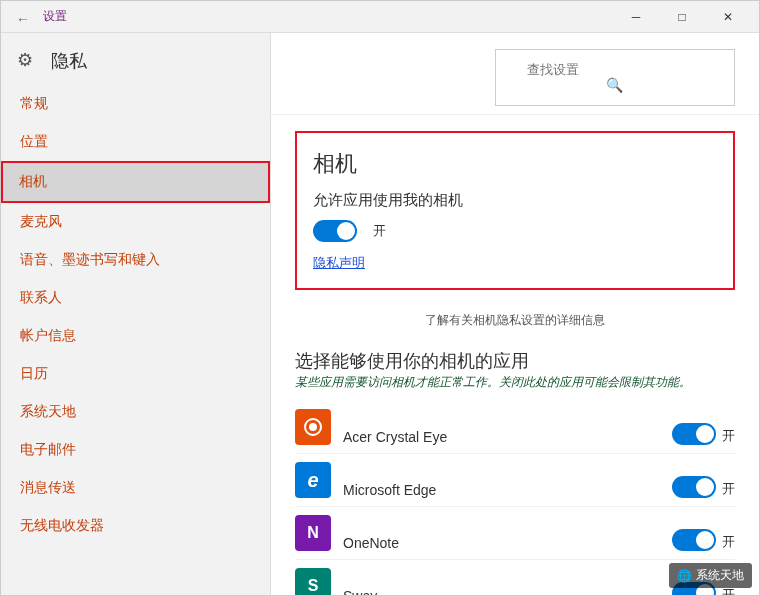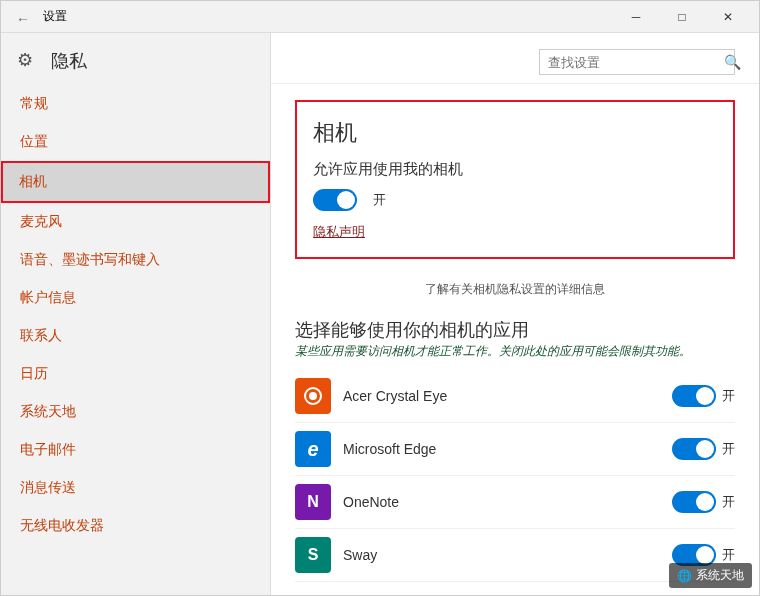--- a/index.html
+++ b/index.html
@@ -37,21 +37,21 @@
       display: flex;
       align-items: center;
       justify-content: center;
       cursor: pointer;
       color: #666;
       font-size: 14px;
     }
 
     .title-bar-title {
       font-size: 12px;
-      color: #000000;
+      color: #701a75;
       margin-left: 6px;
       flex: 1;
     }
 
     .title-bar-controls {
       display: flex;
       gap: 0;
     }
 
     .title-bar-btn {
@@ -133,22 +133,23 @@
       align-items: center;
       justify-content: space-between;
       border-bottom: 1px solid #eee;
     }
 
     .search-box {
       display: flex;
       align-items: center;
       border: 1px solid #ccc;
       background: #fff;
-      padding: 4px 8px;
-      width: 196px;
+      padding: 12px 8px;
+      width: 240px;
+      flex-direction: column;
     }
 
     .search-input {
       border: none;
       outline: none;
       font-size: 13px;
       flex: 1;
       background: transparent;
       font-family: "Microsoft YaHei", sans-serif;
     }
@@ -180,21 +181,21 @@
 
     .toggle-row {
       display: flex;
       align-items: center;
       gap: 10px;
       margin-bottom: 12px;
     }
 
     .privacy-link {
       font-size: 13px;
-      color: #7f1d1d;
+      color: #1d4ed8;
       text-decoration: underline;
       cursor: pointer;
     }
 
     
     .detail-link {
       font-size: 12px;
       color: #555;
       padding: 6px 24px 12px 24px;
       text-align: center;
@@ -214,21 +215,21 @@
     .apps-desc {
       font-size: 12px;
       color: #14532d;
       margin-bottom: 10px;
       line-height: 1.5;
       font-style: italic;
     }
 
     .app-row {
       display: flex;
-      align-items: center;
+      align-items: flex-end;
       padding: 8px 0;
       border-bottom: 1px solid #f0f0f0;
     }
 
     .app-icon {
       width: 36px;
       height: 36px;
       border-radius: 4px;
       flex-shrink: 0;
       margin-right: 12px;
@@ -330,24 +331,24 @@
         <li class="active" style="border: 2px solid #e81123;">
           <span>相机</span>
         </li>
         <li>
           <span>麦克风</span>
         </li>
         <li>
           <span>语音、墨迹书写和键入</span>
         </li>
         <li>
+          <span>联系人</span>
+        </li>
+        <li>
           <span>帐户信息</span>
-        </li>
-        <li>
-          <span>联系人</span>
         </li>
         <li>
           <span>日历</span>
         </li>
         <li>
           <span>系统天地</span>
         </li>
         <li>
           <span>电子邮件</span>
         </li>

